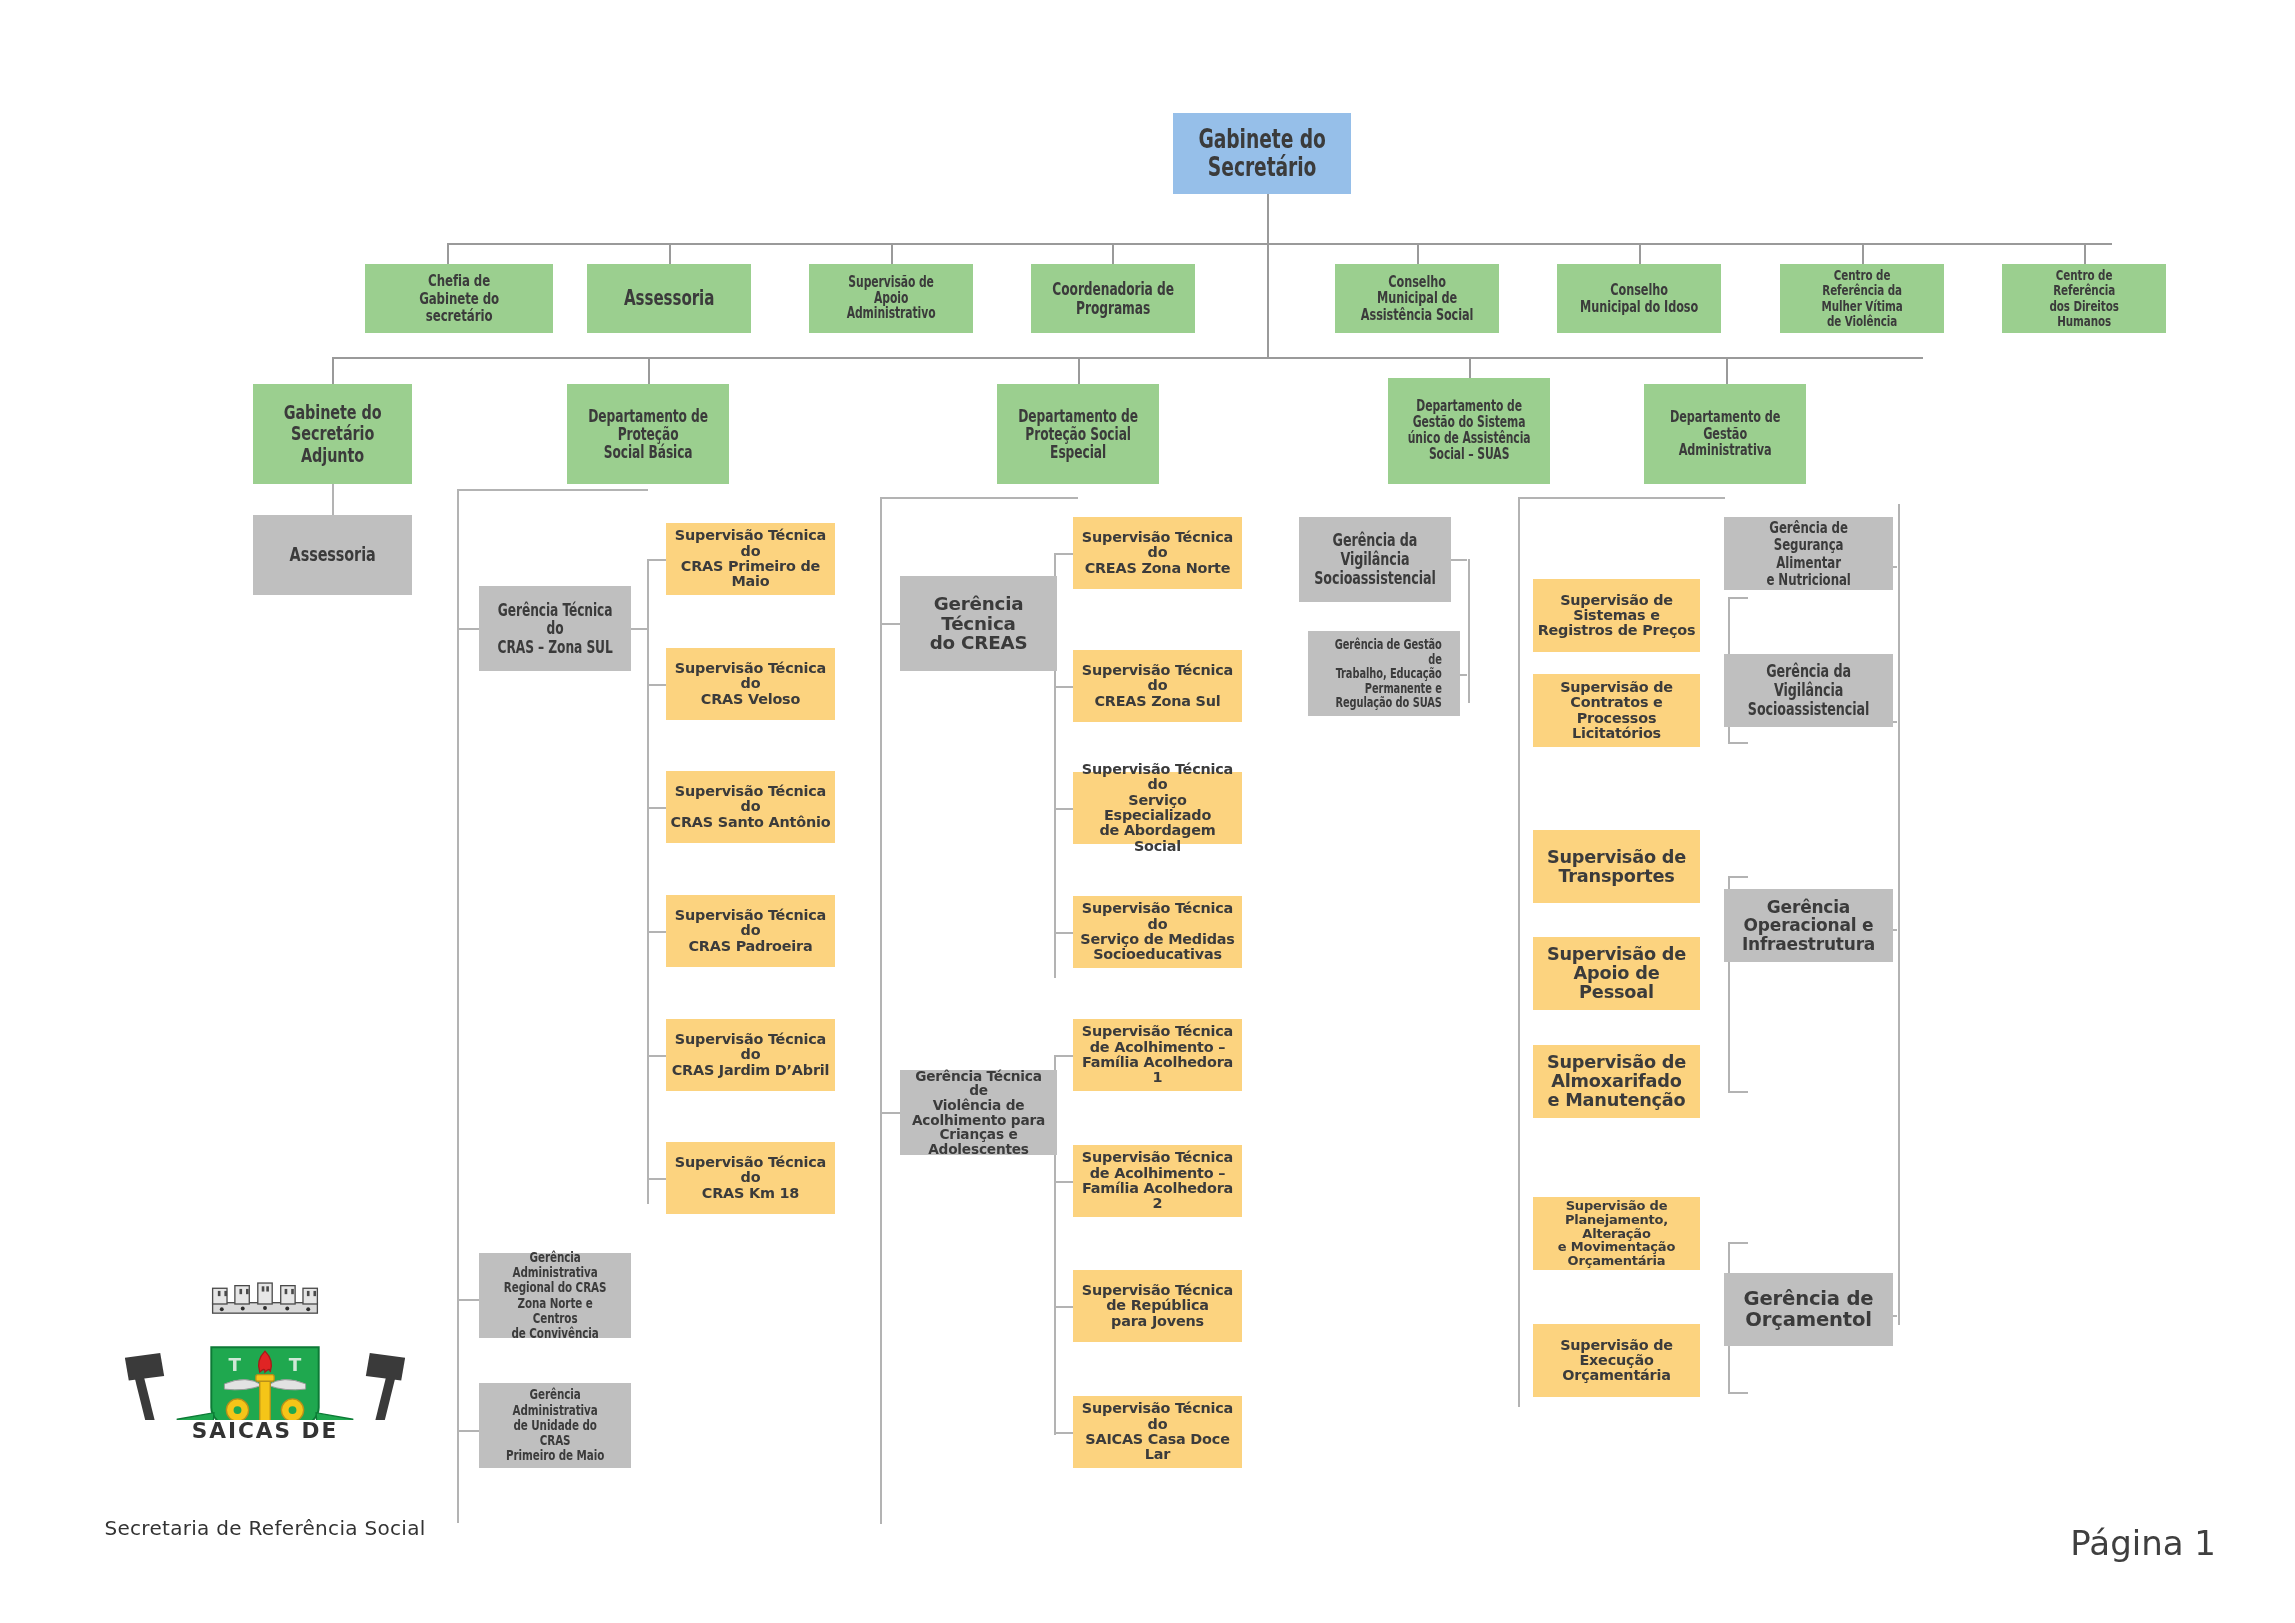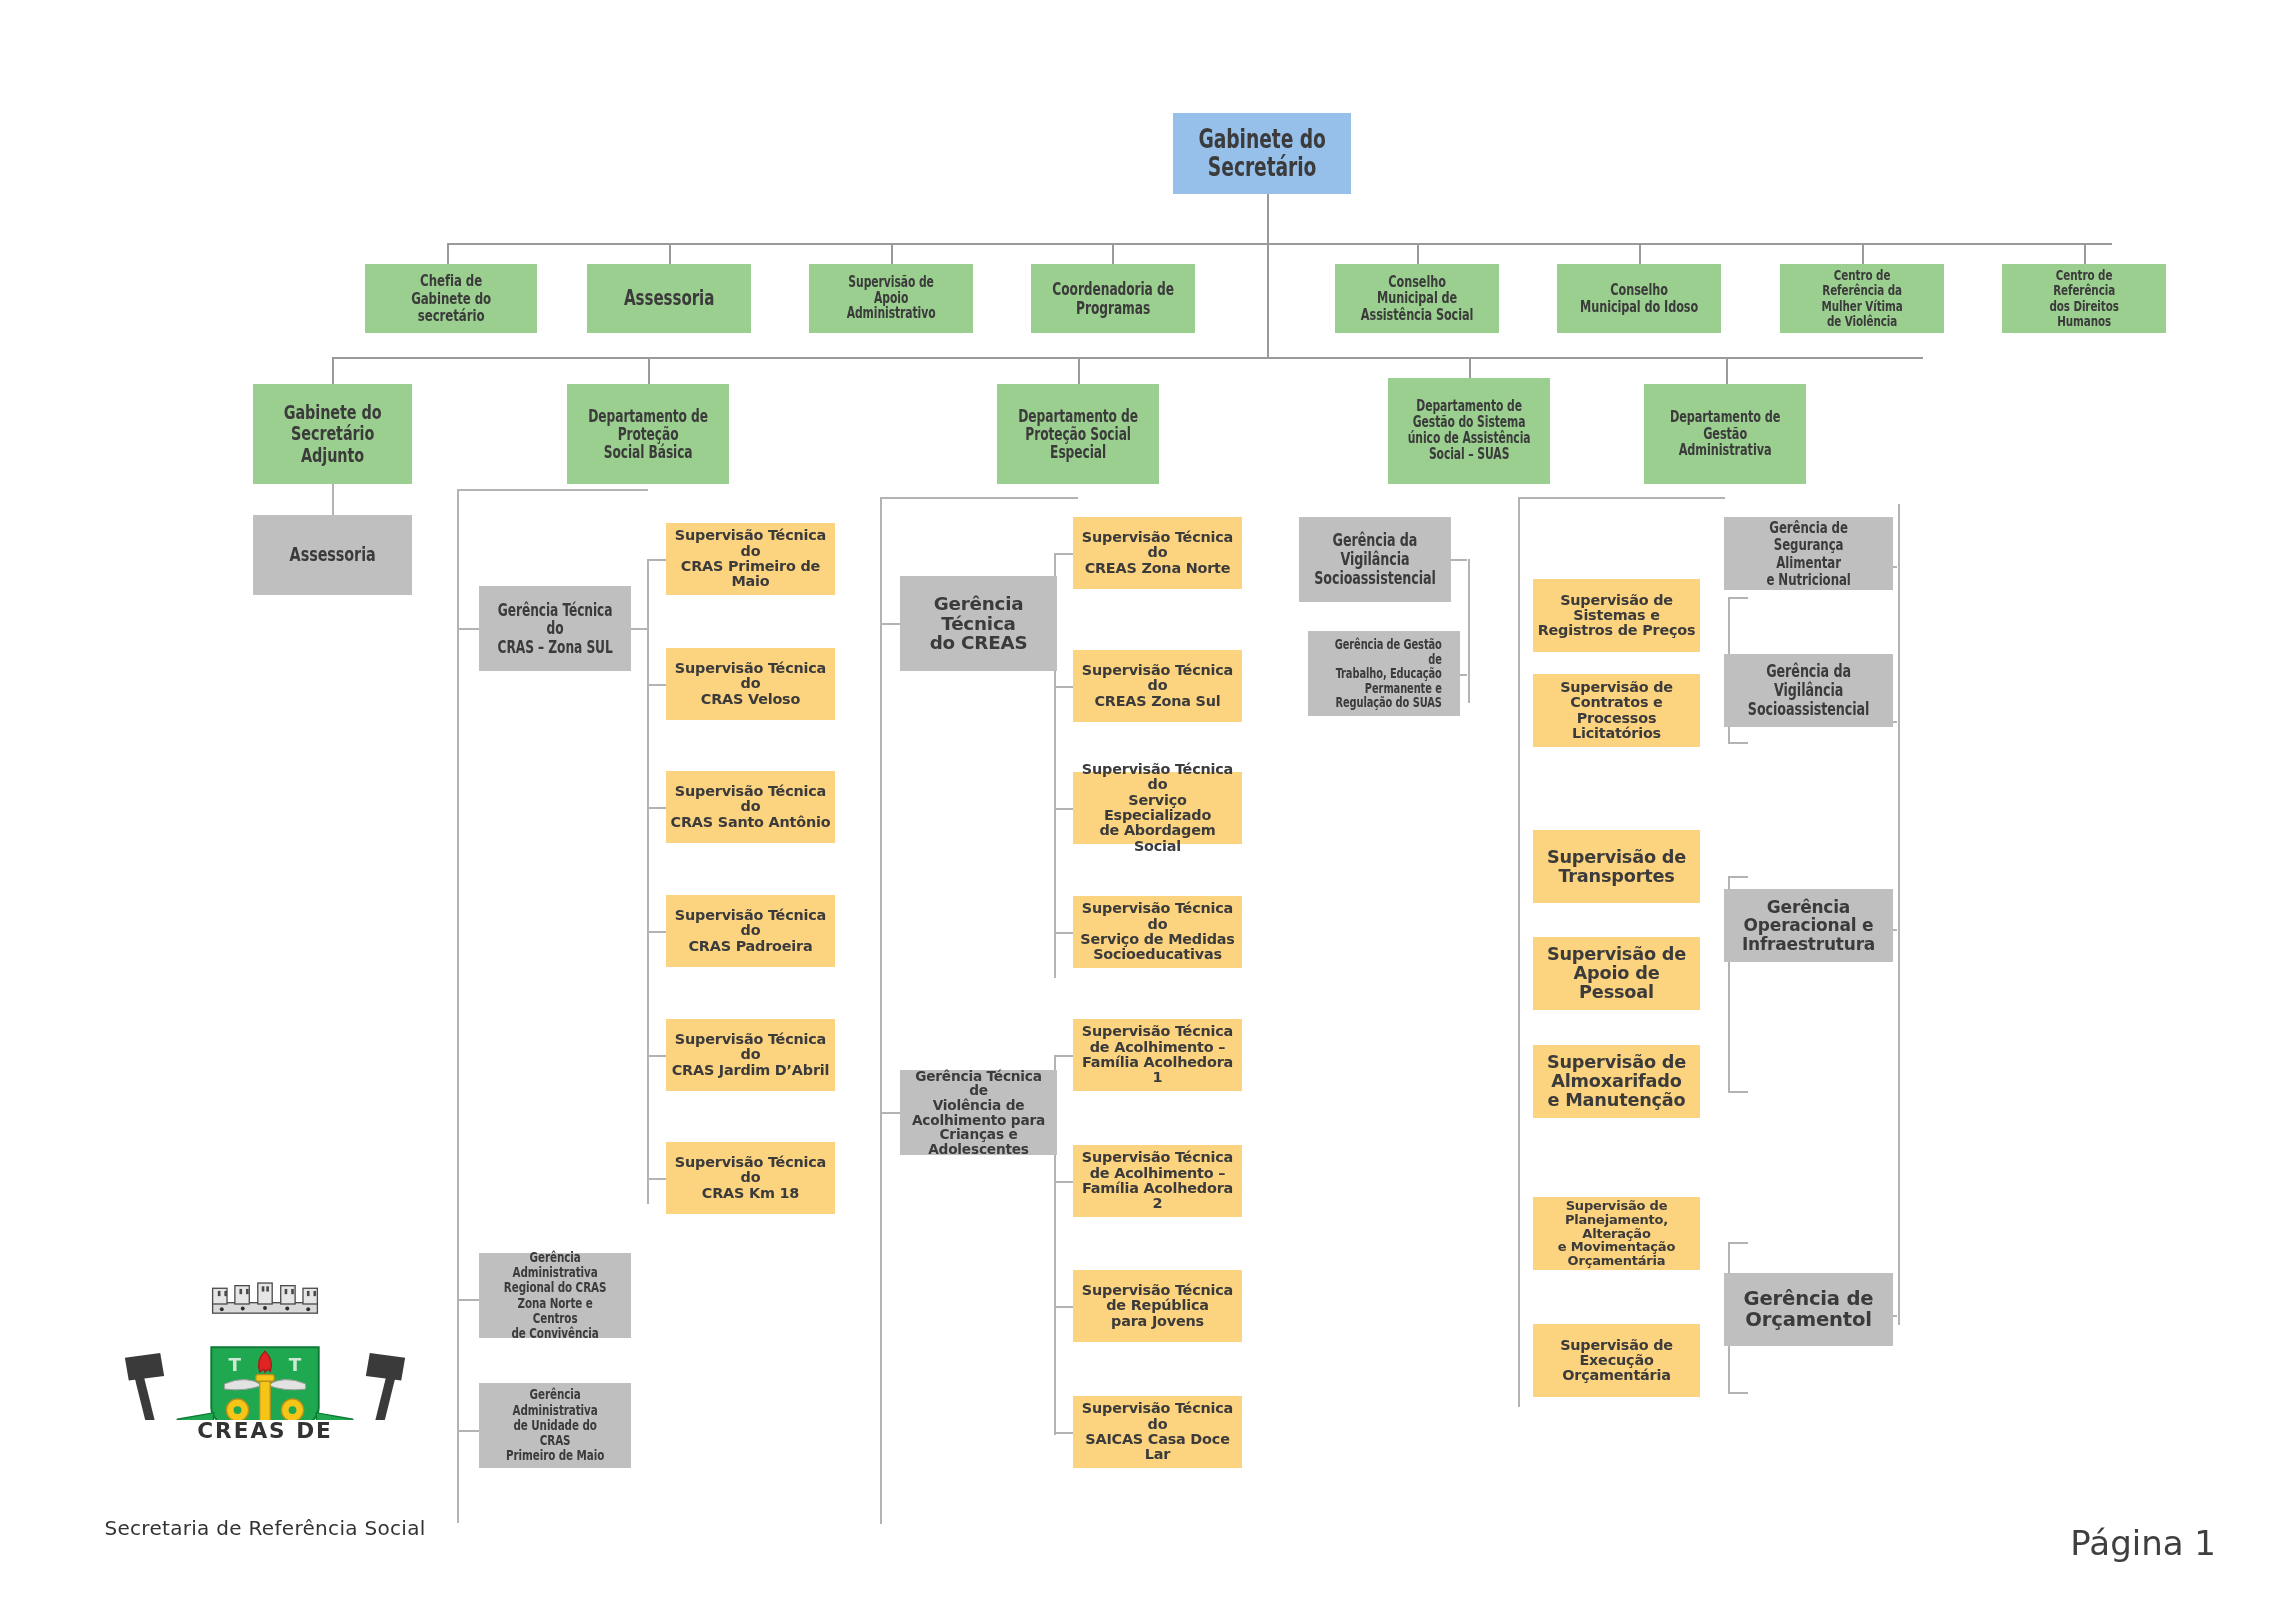--- a/index.html
+++ b/index.html
@@ -158,21 +158,21 @@
   <div class="ln h thin" style="left:1879px;top:566px;width:18.3px;"></div>
   <div class="ln h thin" style="left:1879px;top:721px;width:18.3px;"></div>
   <div class="ln h thin" style="left:1879px;top:929px;width:18.3px;"></div>
   <div class="ln h thin" style="left:1879px;top:1315px;width:18.3px;"></div>
 
   <div class="box blue cond" style="left:1173px;top:113px;width:178px;height:81px;font-size:26px;">
     <span>Gabinete do
 Secretário</span>
   </div>
 
-  <div class="box green cond" style="left:365px;top:264px;width:172px;height:69px;font-size:16.4px;">
+  <div class="box green cond" style="left:365px;top:264px;width:188px;height:69px;font-size:16.4px;">
     <span>Chefia de
 Gabinete do
 secretário</span>
   </div>
   <div class="box green cond" style="left:587px;top:264px;width:164px;height:69px;font-size:21px;">
     <span>Assessoria</span>
   </div>
   <div class="box green cond" style="left:809px;top:264px;width:164px;height:69px;font-size:15px;">
     <span>Supervisão de
 Apoio Administrativo</span>
@@ -457,20 +457,20 @@
       <g fill="#1fa84f">
         <circle cx="268" cy="200" r="6"></circle>
         <circle cx="352" cy="200" r="6"></circle>
       </g>
 
       <path d="M176 214 L232 204 L230 232 L178 244 Z" fill="#1fa84f" stroke="#0d7a36" stroke-width="2"></path>
       <path d="M444 214 L388 204 L390 232 L442 244 Z" fill="#1fa84f" stroke="#0d7a36" stroke-width="2"></path>
       <path d="M212 222 Q310 244 408 222 L408 246 Q310 268 212 246 Z" fill="#1fa84f" stroke="#0d7a36" stroke-width="2"></path>
       <text x="310" y="242" text-anchor="middle" fill="#f5e642" font-family="DejaVu Sans, sans-serif" font-size="13" font-weight="bold">OSASCO - CIDADE TRABALHO</text>
     </svg>
-    <div class="logo-word" id="cidade-de">CREAS DE</div>
+    <div class="logo-word" id="cidade-de">SAICAS DE</div>
     <div class="logo-word" id="sec-sub">Secretaria de Referência Social</div>
   </div>
 
   <div id="pagina">Página 1</div>
 
 </div>
 
 
 </body></html>

